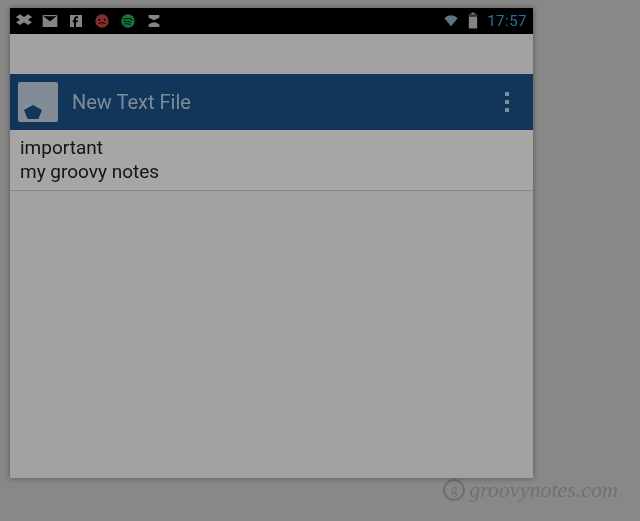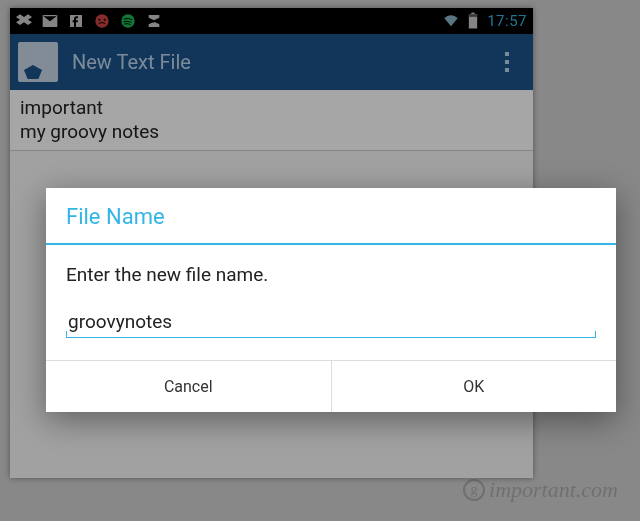--- a/index.html
+++ b/index.html
@@ -35,20 +35,21 @@
     .status-icon { width: 16px; height: 16px; display: inline-flex; align-items: center; justify-content: center; }
     .clock { color: #33b5e5; font-size: 15px; letter-spacing: 0.5px; }
     .actionbar {
       height: 56px;
       background: #1b548b;
       display: flex;
       align-items: center;
       padding: 0 8px;
       gap: 14px;
       color: #bfd6ec;
+      margin-top: 40px;
     }
     .actionbar-icon {
       width: 40px;
       height: 40px;
       background: linear-gradient(#c7d8e6 0 55%, #c7d8e6 55% 100%);
       position: relative;
       border-radius: 2px;
     }
     .actionbar-icon::after {
       content: "";
@@ -247,32 +248,19 @@
     </div>
   </div>
 
   <div class="content">
     <div>important</div>
     <div>my groovy notes</div>
   </div>
 
   <div class="scrim"></div>
 
-  <div class="dialog">
-    <div class="dialog-title">File Name</div>
-    <div class="dialog-message">Enter the new file name.</div>
-    <div class="dialog-input-wrap">
-      <div class="input-underline">
-        <input class="dialog-input" type="text" value="groovynotes" style="">
-      </div>
-    </div>
-    <div class="dialog-buttons">
-      <div class="dialog-btn">Cancel</div>
-      <div class="dialog-btn">OK</div>
-    </div>
-  </div>
 
 </div>
 
 <div class="watermark">
   <span class="watermark-icon">g</span>
-  <span>important.com</span>
+  <span>groovynotes.com</span>
 </div>
 
 </body></html>

